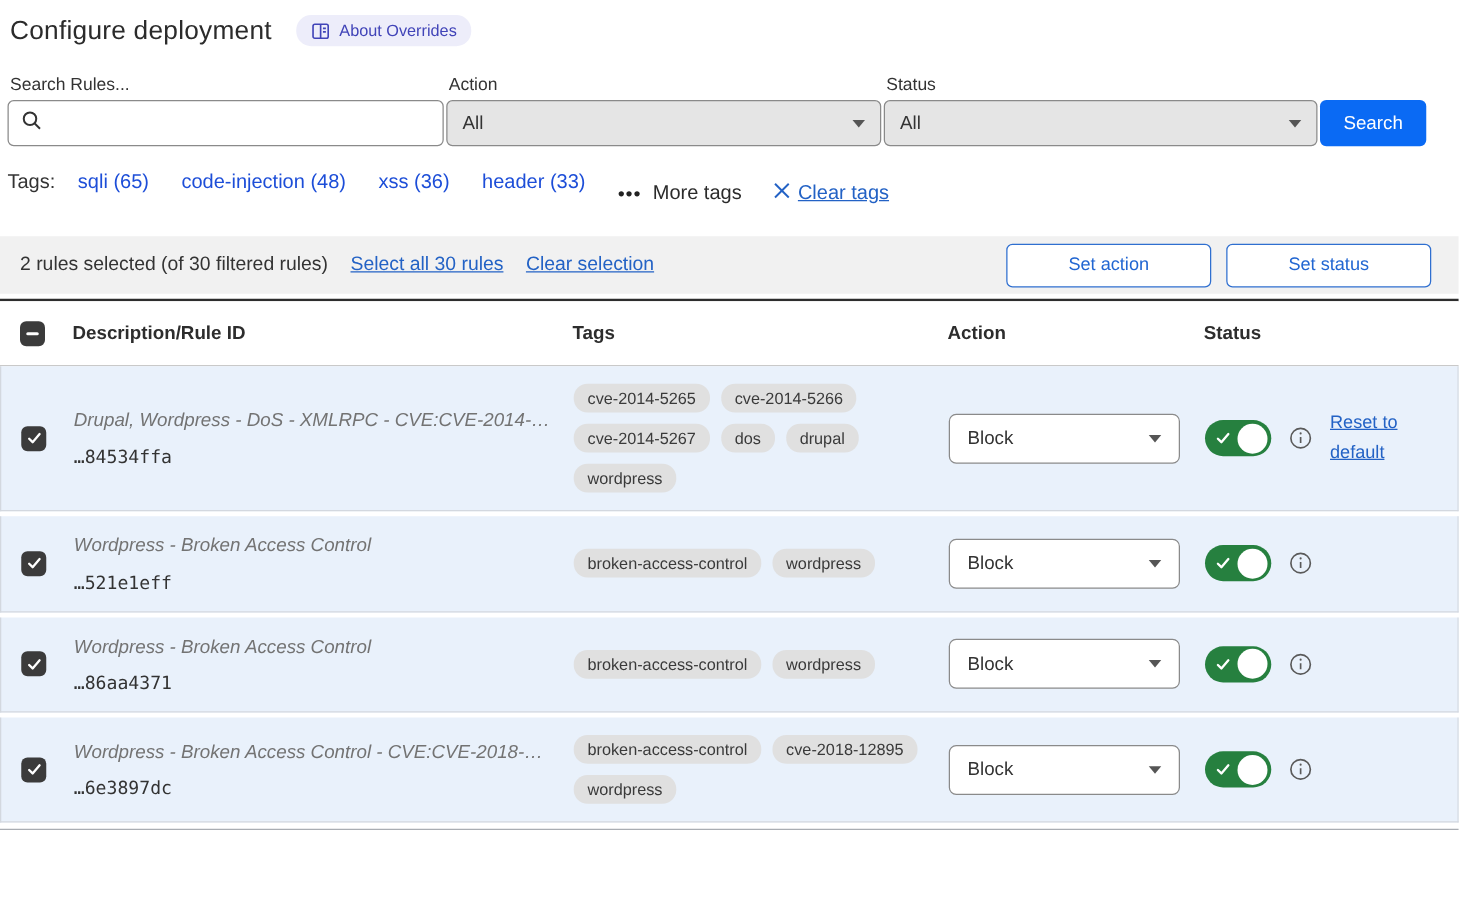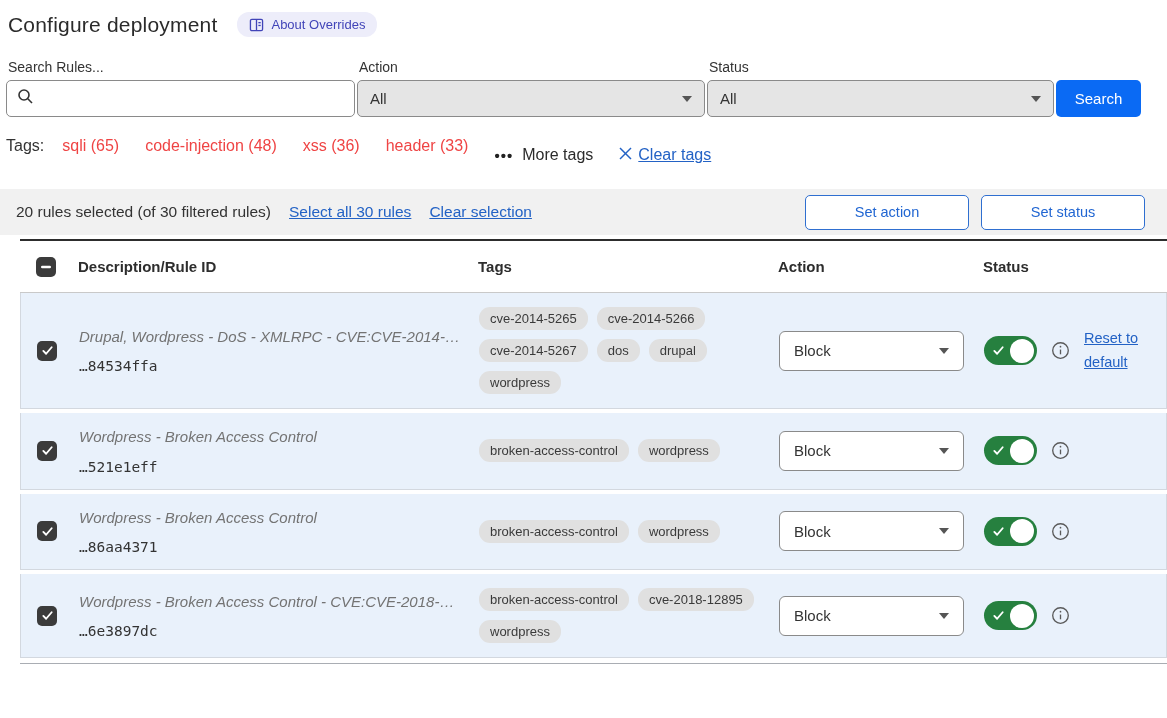--- a/index.html
+++ b/index.html
@@ -30,38 +30,38 @@
     border-top:6px solid #555; }
   .search-btn { height:37px; width:85px; background:#0a6af4; color:#fff; border:none;
     border-radius:5px; font-size:15px; cursor:pointer; font-family:"Liberation Sans", sans-serif; }
 
   
   .tags-bar { display:flex; padding:0 6px; margin-top:20px; height:36px; gap:26px; }
   .tags-label { font-size:16px; color:#333; margin-right:0px; }
   .selected-tag { display:inline-flex; align-items:center; gap:10px; border:1.5px solid #4a4a4a;
     border-radius:7px; padding:6px 12px; font-size:15px; color:#333; cursor:pointer; }
   .selected-tag svg { display:block; cursor:pointer; }
-  .tag-option { font-size:16px; color:#ef4444; cursor:pointer; }
+  .tag-option { font-size:16px; color:#1d4ed8; cursor:pointer; }
   .more-tags { display:inline-flex; align-items:center; gap:9px; font-size:16px; color:#2b2b2b; cursor:pointer; }
   .dots { font-size:15px; font-weight:700; color:#222; letter-spacing:1px; }
   .clear-tags { display:inline-flex; align-items:center; gap:6px; color:#2362c5; font-size:16px; cursor:pointer; }
   .clear-tags .link-text { text-decoration:underline; }
 
   
   .selection-bar { margin-top:16px; background:#f1f1f1; height:46px; display:flex;
     align-items:center; padding:0 22px 0 16px; }
   .selection-summary { font-size:15.5px; color:#333; }
   .sel-link { color:#2362c5; font-size:15.5px; text-decoration:underline; margin-left:18px; cursor:pointer; }
   .sel-actions { margin-left:auto; display:flex; gap:12px;align-items:center; }
   .outline-btn { width:164px; height:35px; background:#fff; border:1px solid #2f6fd0;
     color:#2166d2; border-radius:5px; font-size:14.5px; cursor:pointer;
     font-family:"Liberation Sans", sans-serif; }
 
   
-  .rules-table { margin-top:4px; border-top:2px solid #2d2d2d;margin-left:20px; }
+  .rules-table { margin-top:4px; border-top:2px solid #2d2d2d; }
   .t-grid { display:grid; grid-template-columns:50px 400px 300px 205px 1fr; align-items:center; }
   .t-head { height:52px; background:#fff; border-bottom:1px solid #c9c9c9; padding-left:8px; }
   .t-head .col { font-size:15px; font-weight:700; color:#2d2d2d; }
   .checkbox { width:20px; height:20px; border-radius:5px; background:#3b3b3b; margin-left:8px;
     display:flex; align-items:center; justify-content:center; cursor:pointer; }
   .checkbox svg { display:block; }
 
   .t-row { background:#e9f1fb; border:1px solid #d3d8df; border-top:none; margin-top:4px;
     padding:14px 0 14px 8px; align-items:center; }
   .t-row:first-of-type { margin-top:0; }
@@ -149,21 +149,21 @@
       <svg width="13" height="13" viewBox="0 0 13 13" stroke="#2362c5" stroke-width="1.5">
         <line x1="1" y1="1" x2="12" y2="12"></line>
           <line x1="12" y1="1" x2="1" y2="12"></line>
       </svg>
     </span>
     <span class="link-text">Clear tags</span>
   </span>
 </div>
 
 <div class="selection-bar">
-  <span class="selection-summary">20 rules selected (of 30 filtered rules)</span>
+  <span class="selection-summary">2 rules selected (of 30 filtered rules)</span>
   <span class="sel-link">Select all 30 rules</span>
   <span class="sel-link">Clear selection</span>
   <span class="sel-actions">
     <button class="outline-btn">Set action</button>
     <button class="outline-btn">Set status</button>
   </span>
 </div>
 
 <div class="rules-table">
   <div class="t-grid t-head">

